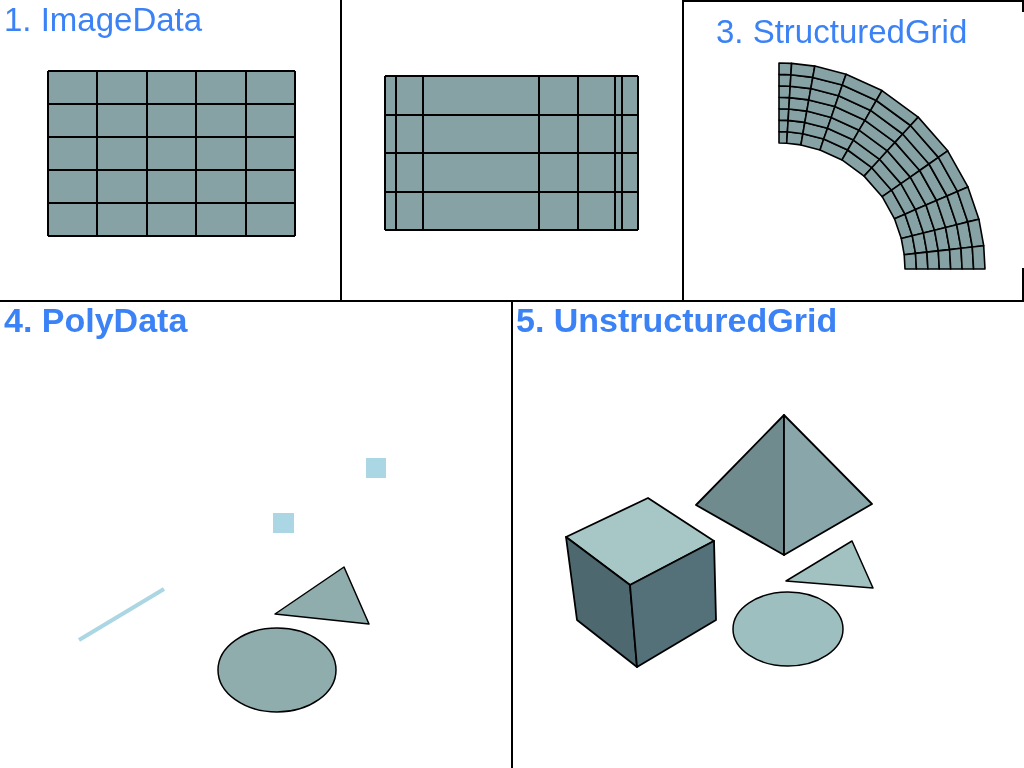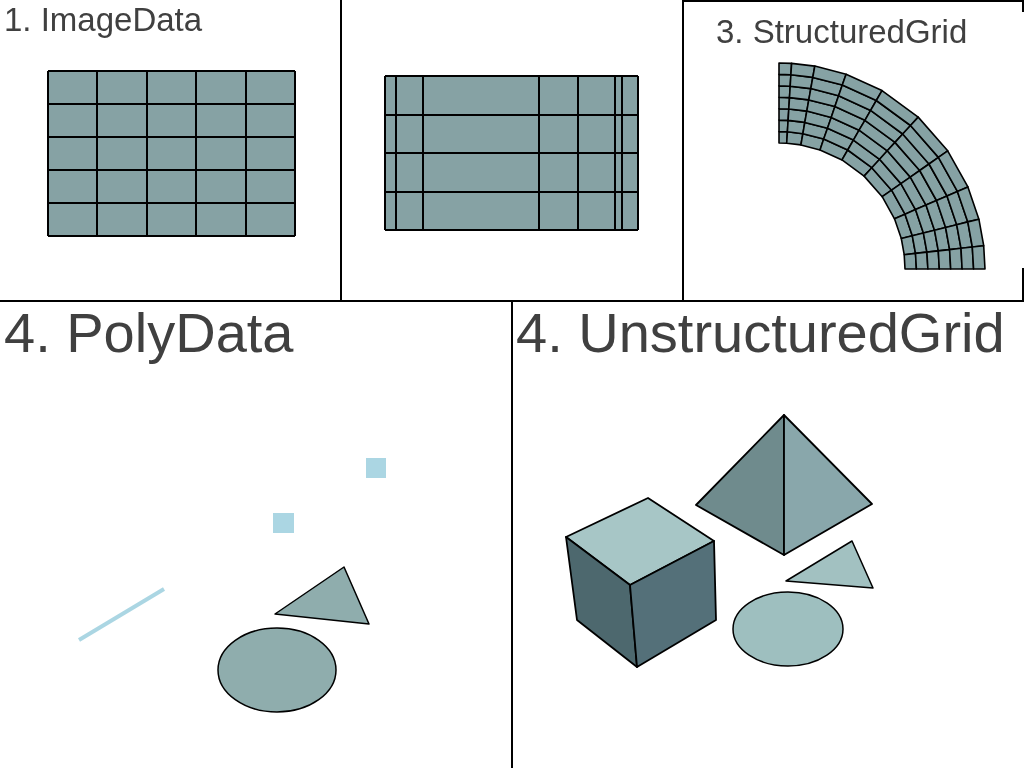--- a/index.html
+++ b/index.html
@@ -8,27 +8,27 @@
     width:1024px;height:768px;
     background:#ffffff;
     box-shadow: inset 0 0 0 2px #000;
     font-family:"Liberation Sans", sans-serif;
     overflow:hidden;
   }
   .panel{position:absolute;background:#ffffff;}
   .panel svg{position:absolute;left:0;top:0;display:block;}
   .panel-title{
     position:absolute;left:4px;top:2px;
-    color:#404040;line-height:1.1;
+    color:#3b82f6;line-height:1.1;
     white-space:nowrap;
     letter-spacing:0px;
     z-index:2;
   }
   .title-small{font-size:33px;}
-  .title-large{font-size:56px;}
+  .title-large{font-size:34px;font-weight:bold;}
   .divider{position:absolute;background:#000;z-index:3;}
 </style>
 </head>
 <body>
 
 <div class="frame">
 
   <section class="panel title-small" id="panel-0" style="left: 0px; top: 0px; width: 341px; height: 300px;">
     <svg width="341" height="300" viewBox="0 0 341 300">
         <rect x="48" y="71" width="247" height="165" fill="#86a2a4"></rect>
@@ -134,21 +134,21 @@
   <section class="panel title-large" id="panel-4" style="left: 512px; top: 300px; width: 512px; height: 468px;">
     <svg width="512" height="468" viewBox="0 0 512 468">
         <polygon points="136,198 202,241 118,285 54,237" fill="#a7c6c6" stroke="#000000" stroke-width="1.8" stroke-linejoin="round"></polygon>
         <polygon points="54,237 118,285 125,367 65,320" fill="#4d686e" stroke="#000000" stroke-width="1.8" stroke-linejoin="round"></polygon>
         <polygon points="118,285 202,241 204,320 125,367" fill="#547079" stroke="#000000" stroke-width="1.8" stroke-linejoin="round"></polygon>
         <polygon points="272,115 184,205 272,255" fill="#6f8b8d" stroke="#000000" stroke-width="1.8" stroke-linejoin="round"></polygon>
         <polygon points="272,115 272,255 360,204" fill="#89a7ab" stroke="#000000" stroke-width="1.8" stroke-linejoin="round"></polygon>
         <polygon points="274,281 340,241 361,288" fill="#a2c1c1" stroke="#000000" stroke-width="1.5" stroke-linejoin="round"></polygon>
         <ellipse cx="276" cy="329" rx="55" ry="37" fill="#9ebfbf" stroke="#000000" stroke-width="1.5"></ellipse>
       </svg>
-    <div class="panel-title">4. UnstructuredGrid</div>
+    <div class="panel-title">5. UnstructuredGrid</div>
   </section>
 
   <div class="divider" style="left:340px;top:0;width:2px;height:302px"></div>
   <div class="divider" style="left:682px;top:0;width:2px;height:302px"></div>
   <div class="divider" style="left:0;top:300px;width:1024px;height:2px"></div>
   <div class="divider" style="left:511px;top:300px;width:2px;height:468px"></div>
 
 </div>
 
 </body></html>

